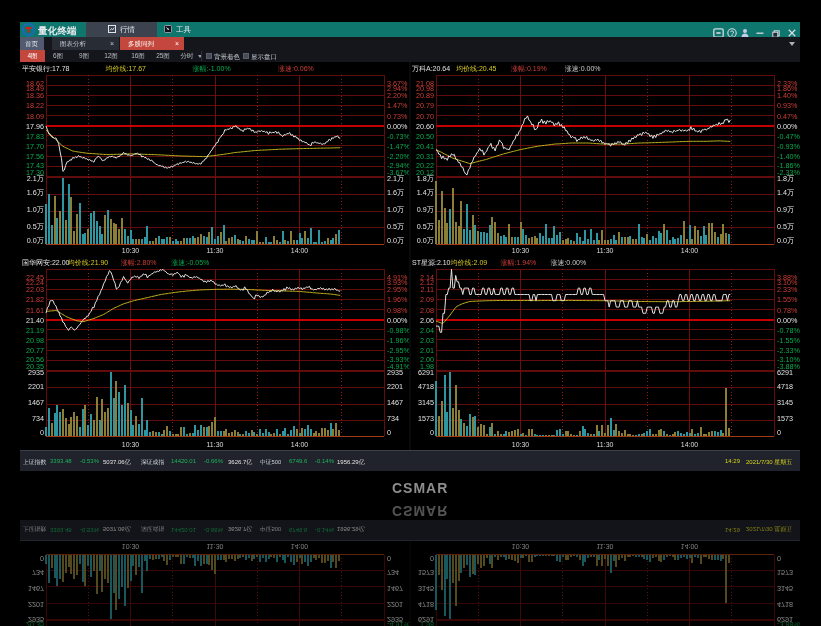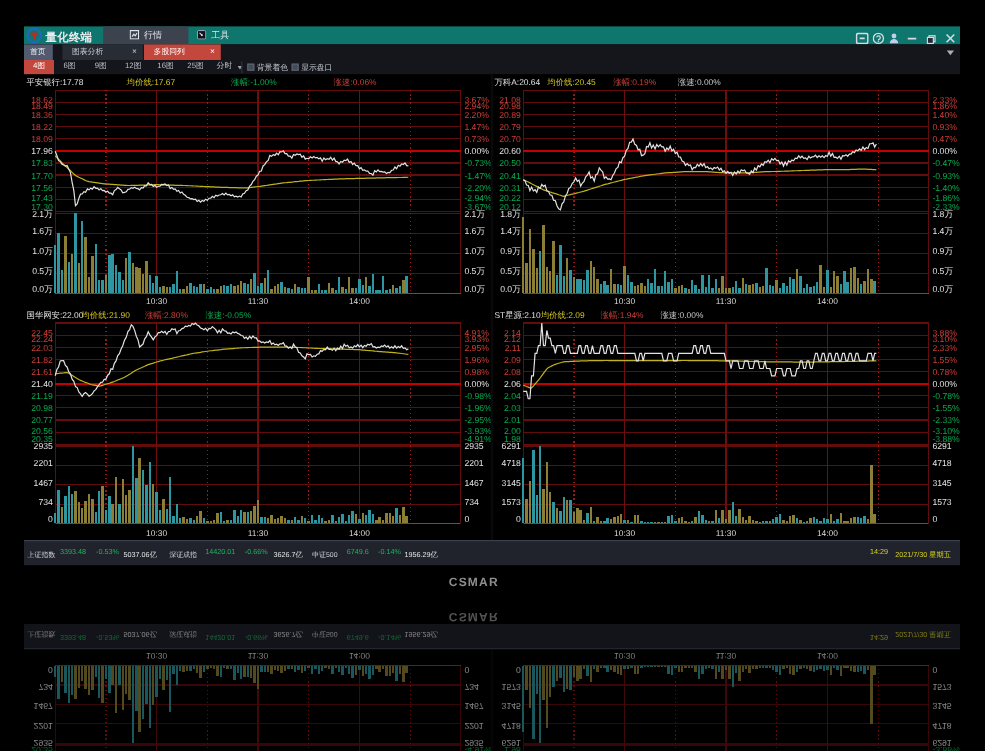--- a/index.html
+++ b/index.html
@@ -30,21 +30,21 @@
 .cblab{position:absolute;top:0;height:12px;line-height:13px;font-size:6.5px;color:#c3c7cf}
 .charts{position:absolute;left:0;top:40px;width:780px;height:388px;background:#000}
 .charts svg text{font-family:"Liberation Sans",sans-serif}
 .vdiv{position:absolute;left:389px;top:0;width:2px;height:388px;background:#0a0a0c}
 .sbar{position:absolute;left:0;top:428px;width:780px;height:21px;background:#20232b;border-top:1px solid #3a404c}
 .sbar span{position:absolute;top:7px;font-size:6px}
 .sl{color:#ced2da;font-size:5.8px!important}
 .sg{color:#1db35c}
 .sw{color:#e2e2e2}
 .sy{color:#d6d21f}
-.csmar{position:absolute;left:374px;top:480px;width:70px;height:14px;font-size:10px;font-weight:bold;color:#8e8e8e;letter-spacing:1px}
+.csmar{position:absolute;left:392px;top:480px;width:70px;height:14px;font-size:14px;font-weight:bold;color:#8e8e8e;letter-spacing:1px}
 .csmar.refl{top:505px;transform:scaleY(-1);color:#686868;opacity:.8}
 .apprefl{position:absolute;left:20px;top:520px;width:780px;height:106px;overflow:hidden;opacity:.58}
 .apprefl .appwrap{left:0;top:0;transform:scaleY(-1)}
 </style></head><body>
 <div id="stage">
     <div class="appwrap" id="mainapp">
       <div class="tbar">
         <svg class="logo" width="13" height="13" viewBox="0 0 13 13">
           <circle cx="6.5" cy="6.5" r="5.6" fill="none" stroke="#1a6abf" stroke-width="1.8"></circle>
           <path d="M3.5 4h6v2h-2v3.5h-2V6h-2z" fill="#cc2222"></path>

